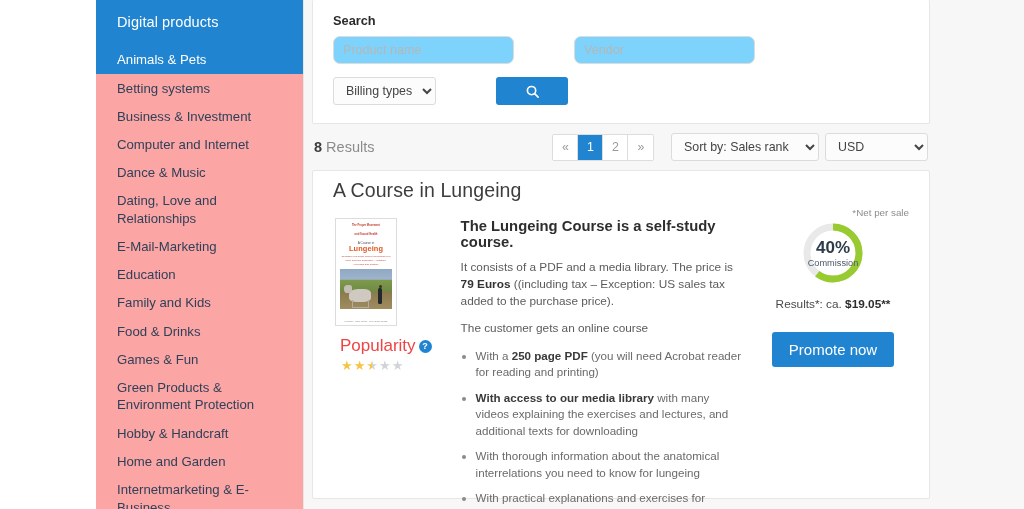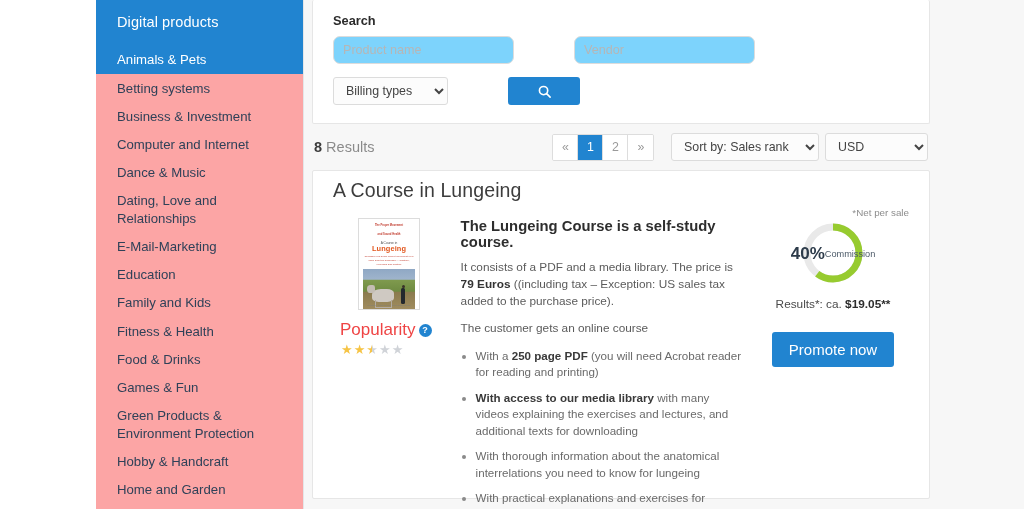--- a/index.html
+++ b/index.html
@@ -84,21 +84,21 @@
   .text-input::placeholder { color: #b6b6b6; }
   .search-row2 { display: flex; gap: 60px; margin-top: 13px; align-items: center; }
   .select-ctl {
     height: 28px;
     border: 1px solid #dcdcdc; border-radius: 3px;
     background: #fcfcfc;
     font-size: 12.4px; color: #444;
     font-family: "Liberation Sans", sans-serif;
     padding: 0 6px 0 8px;
   }
-  .billing-select { width: 115px; }
+  .billing-select { width: 103px; }
   .search-btn {
     width: 72px; height: 28px;
     background: #2184d0; border: none; border-radius: 3px;
     cursor: pointer;
     display: flex; align-items: center; justify-content: center;
   }
   .search-btn svg { display: block; }
 
   
   .results-bar {
@@ -140,21 +140,21 @@
   }
   .net-per-sale {
     position: absolute; right: 20px; top: 36px;
     font-size: 9.8px; color: #8d8d8d;
   }
   .product-body { display: flex; margin-top: 16px; }
 
   
   .thumb-col { flex: 0 0 88px; }
   .book-cover {
-    width: 62px; height: 92px; margin-left: 25px;
+    width: 62px; height: 108px; margin-left: 2px;
     border: 1px solid #dcdcdc; background: #ffffff;
     position: relative; overflow: hidden;
   }
   .bc-top { font-size: 2.7px; color: #c0392b; text-align: center; padding-top: 5px; line-height: 1.45; font-weight: bold;}
   .bc-sub { font-size: 3.2px; color: #4a4a4a; text-align: center; margin-top: 4px; }
   .bc-title { font-size: 7.4px; color: #e2571e; text-align: center; font-weight: bold; letter-spacing: .1px; line-height: 1;}
   .bc-desc { font-size: 2.5px; color: #c0392b; text-align: center; padding: 3px 4px 0; line-height: 1.5; }
   .bc-photo {
     margin: 3px 4px 0; height: 40px;
     background:
@@ -227,21 +227,21 @@
   
   .comm-col {
     flex: 0 0 152px;
     display: flex; flex-direction: column; align-items: center;
     padding-top: 3px;
   }
   .donut { position: relative; width: 64px; height: 64px; }
   .donut svg { display: block; transform: rotate(-90deg); }
   .donut-label {
     position: absolute; inset: 0;
-    display: flex; flex-direction: row;
+    display: flex; flex-direction: column;
     align-items: center; justify-content: center;
   }
   .donut-pct { font-size: 17px; font-weight: bold; color: #2d3b4a; line-height: 1; }
   .donut-sub { font-size: 9.2px; color: #4c5a68; margin-top: 2px; }
   .earnings { font-size: 11.8px; color: #4a4a4a; margin-top: 12px; white-space: nowrap; }
   .earnings b { color: #2d2d2d; font-weight: bold; }
   .promote-btn {
     margin-top: 21px;
     background: #2184d0; color: #ffffff;
     border: none; border-radius: 3px;
@@ -262,21 +262,20 @@
     <ul class="sidebar-list" id="sidebar-list">
         <li class="sidebar-item active">Animals &amp; Pets</li>
         <li class="sidebar-item">Betting systems</li>
         <li class="sidebar-item">Business &amp; Investment</li>
         <li class="sidebar-item">Computer and Internet</li>
         <li class="sidebar-item">Dance &amp; Music</li>
         <li class="sidebar-item">Dating, Love and Relationships</li>
         <li class="sidebar-item">E-Mail-Marketing</li>
         <li class="sidebar-item">Education</li>
         <li class="sidebar-item">Family and Kids</li>
-        <li class="sidebar-item">Fitness &amp; Health</li>
         <li class="sidebar-item">Food &amp; Drinks</li>
         <li class="sidebar-item">Games &amp; Fun</li>
         <li class="sidebar-item">Green Products &amp; Environment Protection</li>
         <li class="sidebar-item">Hobby &amp; Handcraft</li>
         <li class="sidebar-item">Home and Garden</li>
         <li class="sidebar-item">Internetmarketing &amp; E-Business</li>
       </ul>
   </nav>
 
   <div class="main">

